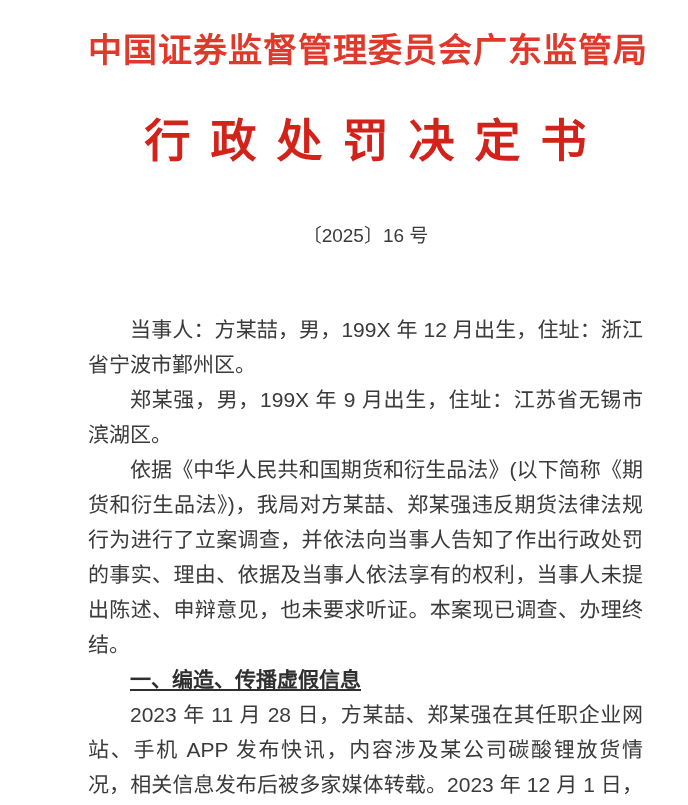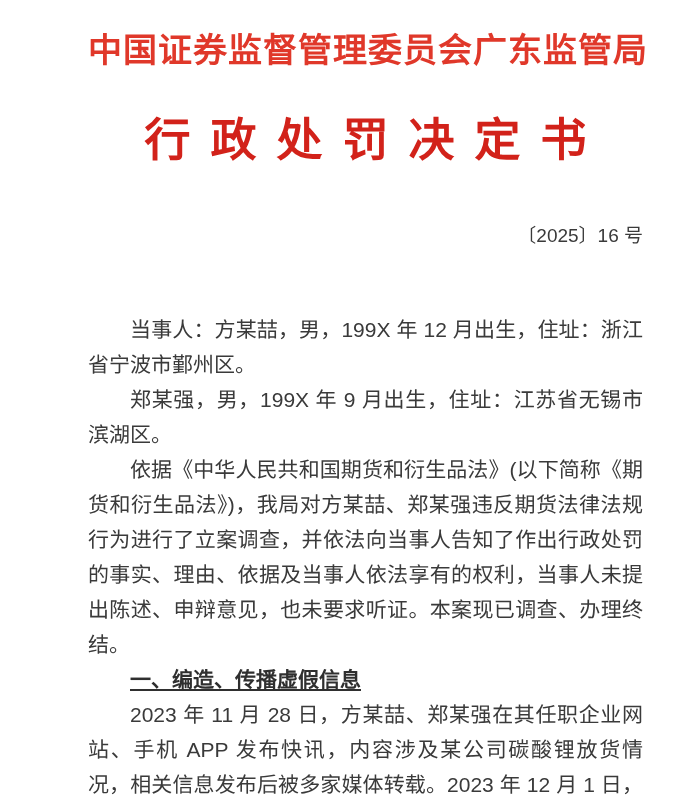--- a/index.html
+++ b/index.html
@@ -29,27 +29,26 @@
   .doc-title {
     color: #d2221a;
     font-size: 46px;
     font-weight: bold;
     line-height: 50px;
     text-align: center;
     letter-spacing: 20px;
     text-indent: 20px; 
     margin-top: 46px;
     white-space: nowrap;
-    font-family: Liberation Serif, serif;
   }
   .doc-number {
     color: #3a3a3a;
     font-size: 19px;
     line-height: 24px;
-    text-align: right;
+    text-align: center;
     margin-top: 58px;
   }
   .body-text {
     margin-top: 64px;
     color: #3a3a3a;
     font-size: 21px;
     line-height: 35px;
     text-align: justify;
   }
   .para {

